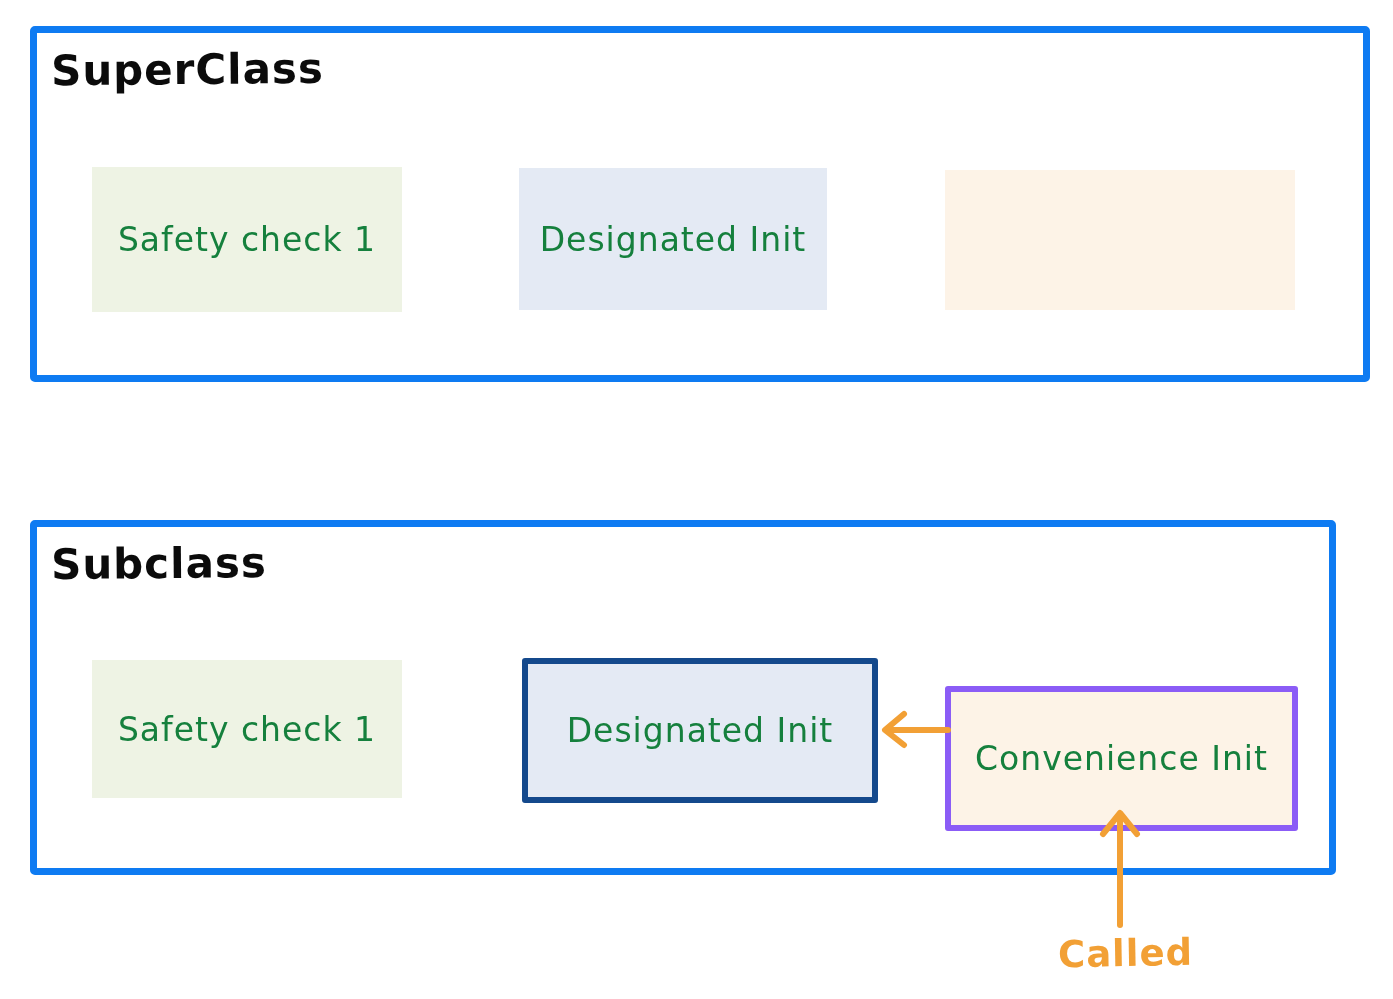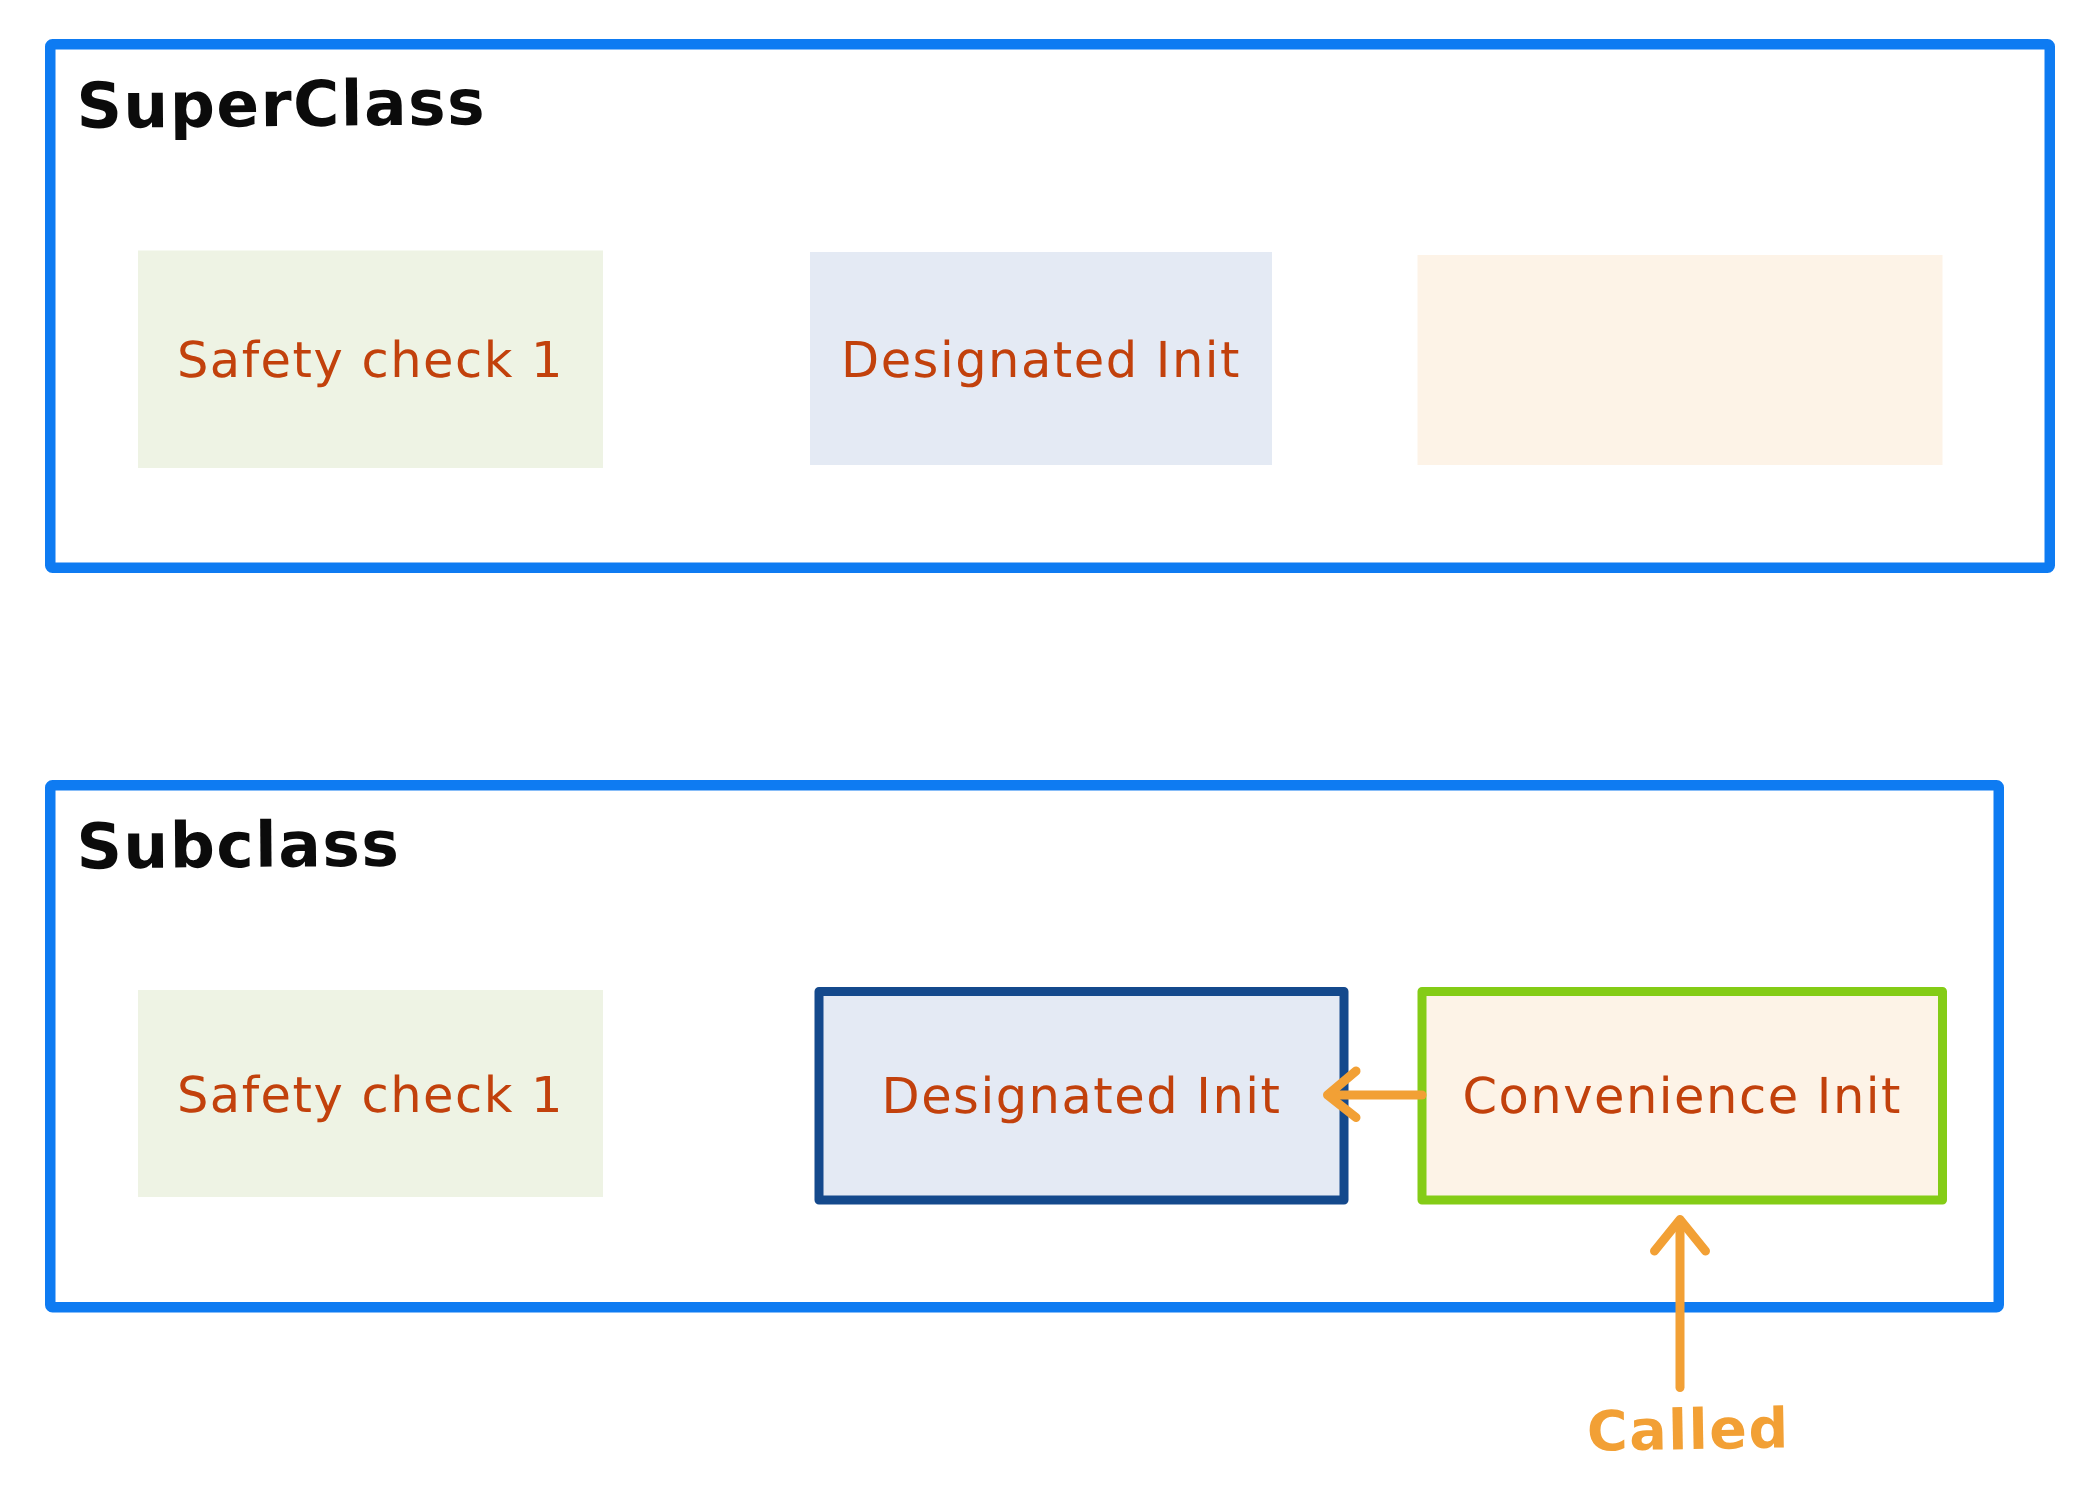--- a/index.html
+++ b/index.html
@@ -35,28 +35,28 @@
     color: #0b0b0b;
     transform: rotate(-0.5deg);
   }
   .inner-box {
     position: absolute;
     box-sizing: border-box;
     display: flex;
     align-items: center;
     justify-content: center;
     font-size: 33px;
-    color: #c2410c;
+    color: #15803d;
     letter-spacing: 1px;
   }
   .fill-green { background: #eef3e4; }
-  .fill-blue  { background: #e4eaf4; margin-left: 21px; }
+  .fill-blue  { background: #e4eaf4; }
   .fill-peach { background: #fdf3e7; }
   .border-navy   { border: 6px solid #14498c; border-radius: 3px; }
-  .border-orange { border: 6px solid #84cc16; border-radius: 3px; }
+  .border-orange { border: 6px solid #8b5cf6; border-radius: 3px; margin-top: 28px; }
 
   
   #sc-safety     { left: 55px;  top: 134px; width: 310px; height: 145px; }
   #sc-designated { left: 482px; top: 135px; width: 308px; height: 142px; }
   #sc-empty      { left: 908px; top: 137px; width: 350px; height: 140px; }
 
   
   #sub-safety      { left: 55px;  top: 133px; width: 310px; height: 138px; }
   #sub-designated  { left: 485px; top: 131px; width: 356px; height: 145px; }
   #sub-convenience { left: 908px; top: 131px; width: 353px; height: 145px; }

